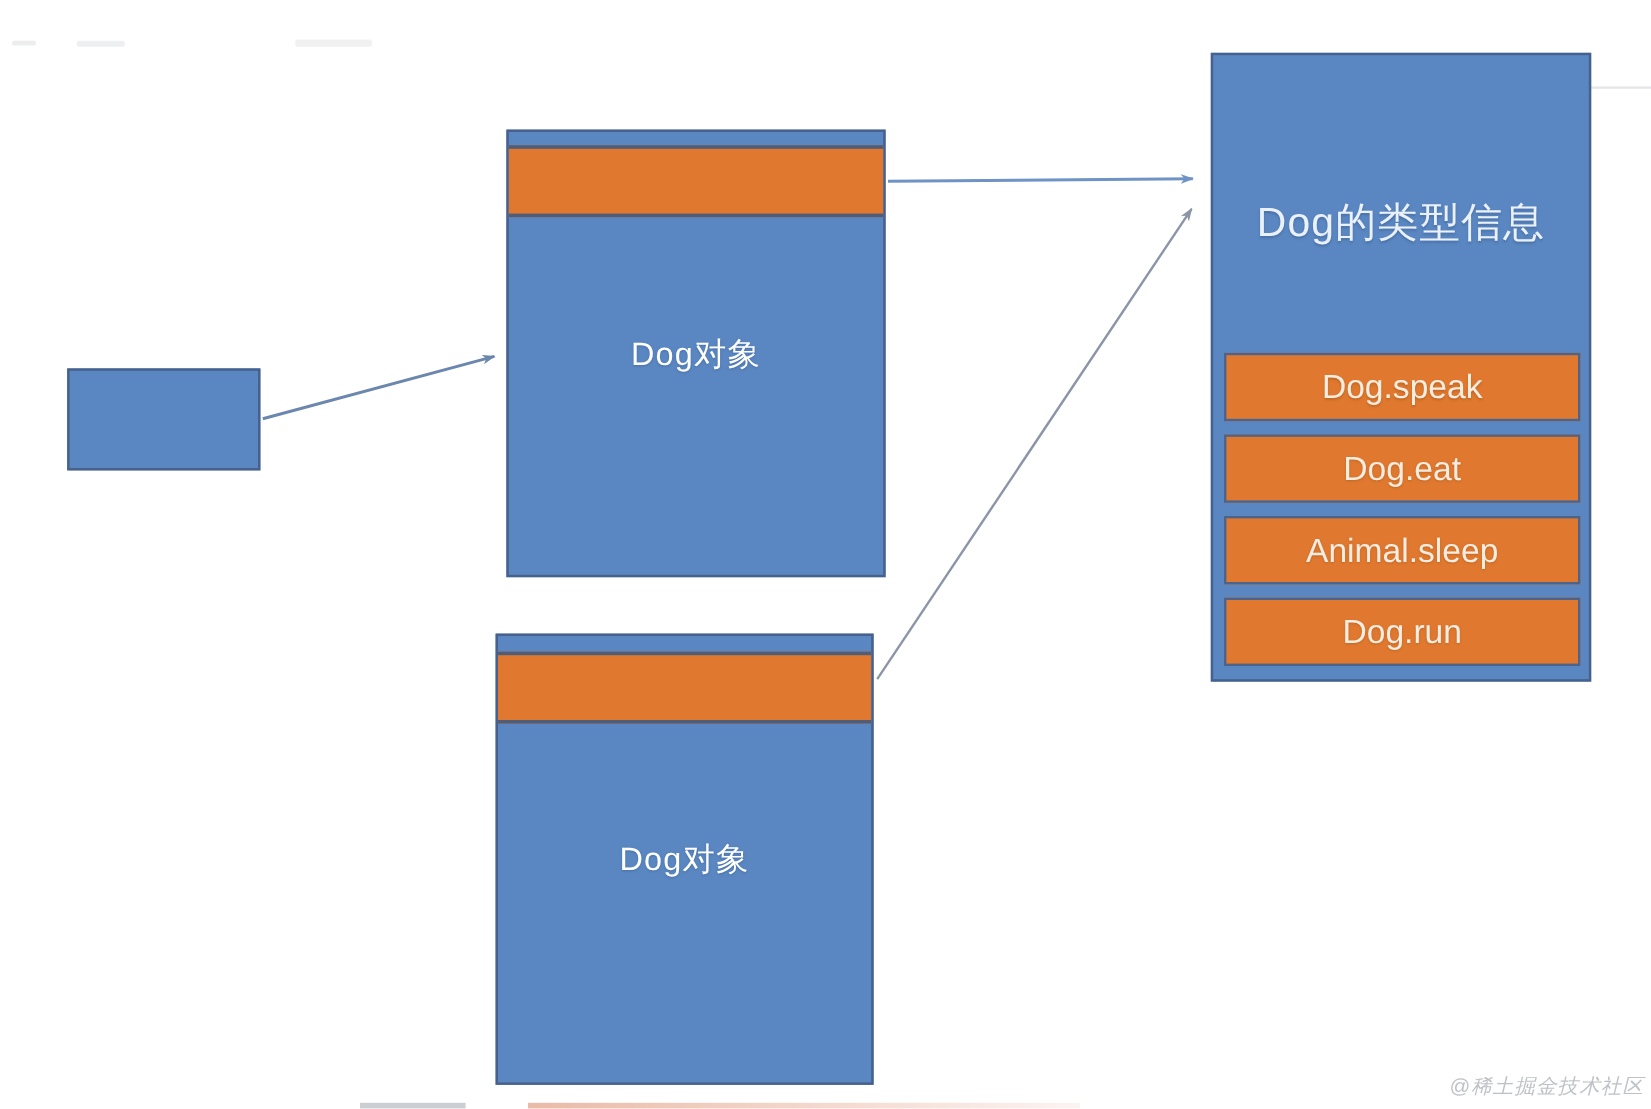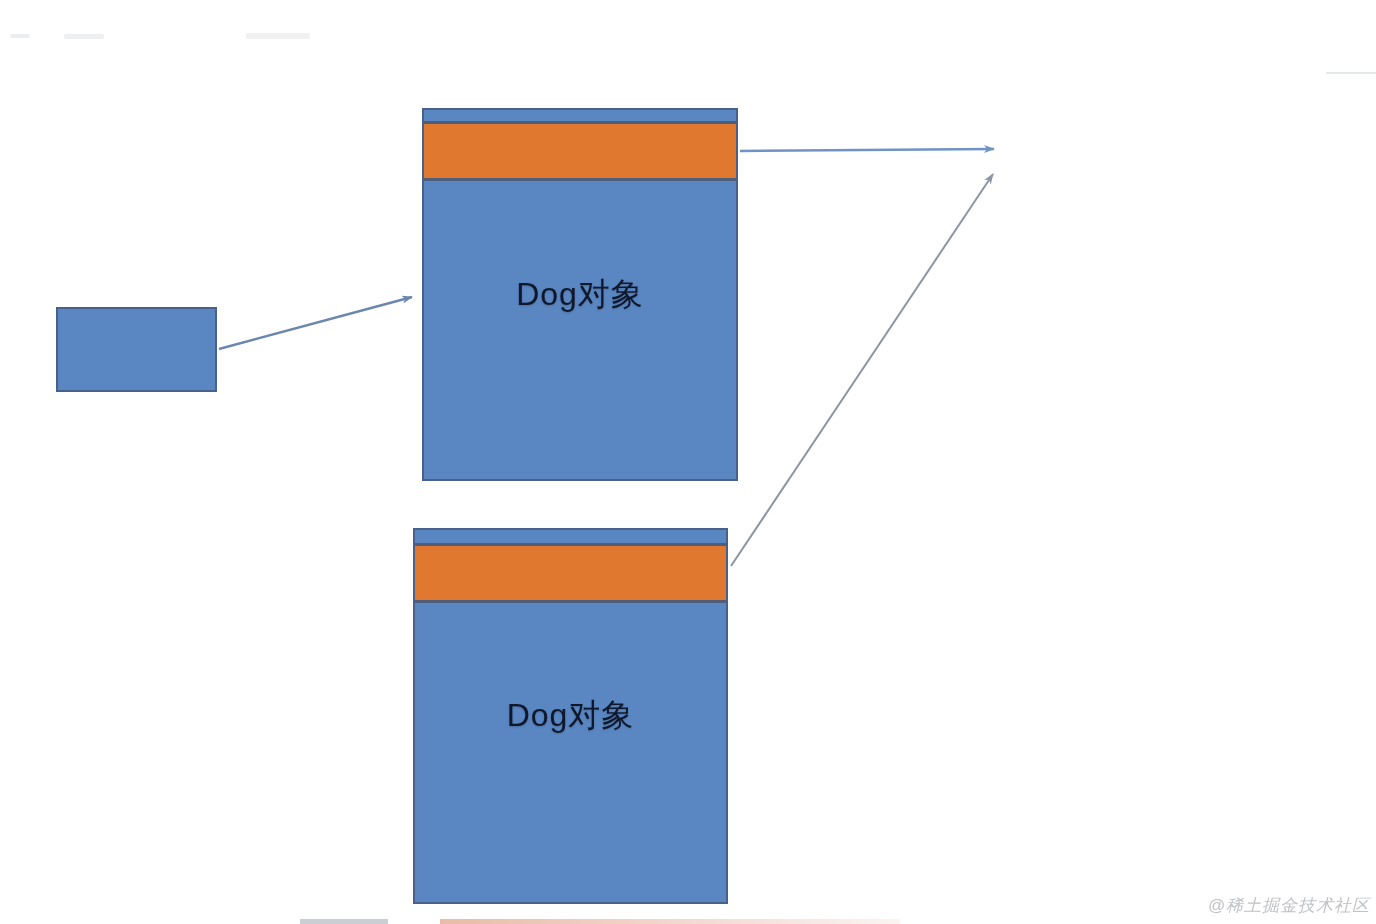--- a/index.html
+++ b/index.html
@@ -20,22 +20,22 @@
     box-sizing: border-box;
     background: #5a87c2;
     border: 2px solid #47618c;
   }
   .obj-box {
     display: flex;
     align-items: center;
     justify-content: center;
   }
   .obj-label {
-    color: #0f172a;
-    font-size: 32px;
+    color: #ffffff;
+    font-size: 27px;
     letter-spacing: 1px;
     text-shadow: 0 1px 2px rgba(40,70,110,0.35);
   }
   .type-band {
     position: absolute;
     left: 0;
     right: 0;
     box-sizing: border-box;
     background: #e0792f;
     border-top: 3px solid #4e5d79;
@@ -118,20 +118,31 @@
   <div class="box obj-box" style="left:422px; top:108px; width:316px; height:373px;">
     <div class="type-band" style="top:11px; height:60px;"></div>
     <div class="obj-label">Dog对象</div>
   </div>
 
   <div class="box obj-box" style="left:413px; top:528px; width:315px; height:376px;">
     <div class="type-band" style="top:13px; height:60px;"></div>
     <div class="obj-label">Dog对象</div>
   </div>
 
+  <div class="box" style="left:1009px; top:44px; width:317px; height:524px;">
+    <div class="type-title-wrap">
+      <div class="type-title">Dog的类型信息</div>
+    </div>
+    <div class="methods">
+      <div class="method">Dog.speak</div>
+      <div class="method">Dog.eat</div>
+      <div class="method">Animal.sleep</div>
+      <div class="method">Dog.run</div>
+    </div>
+  </div>
 
   <svg id="arrow-layer" viewBox="0 0 1376 924" xmlns="http://www.w3.org/2000/svg">
     <defs>
       <marker id="headA" markerWidth="12" markerHeight="10" refX="10" refY="4" orient="auto" markerUnits="userSpaceOnUse">
         <path d="M0,0 L11,4 L0,8 L3,4 z" fill="#6b87ad"></path>
       </marker>
       <marker id="headB" markerWidth="12" markerHeight="10" refX="10" refY="4" orient="auto" markerUnits="userSpaceOnUse">
         <path d="M0,0 L11,4 L0,8 L3,4 z" fill="#6e93c4"></path>
       </marker>
       <marker id="headC" markerWidth="12" markerHeight="10" refX="10" refY="4" orient="auto" markerUnits="userSpaceOnUse">

